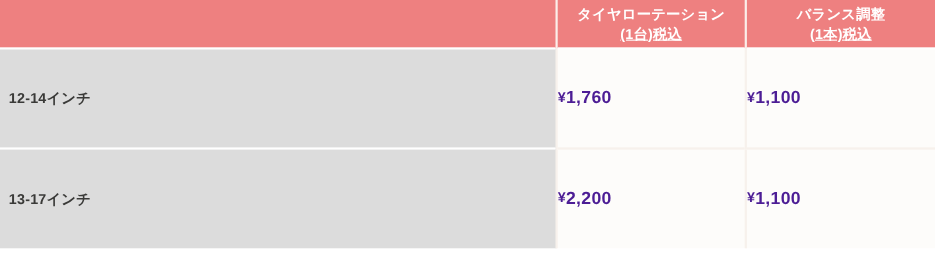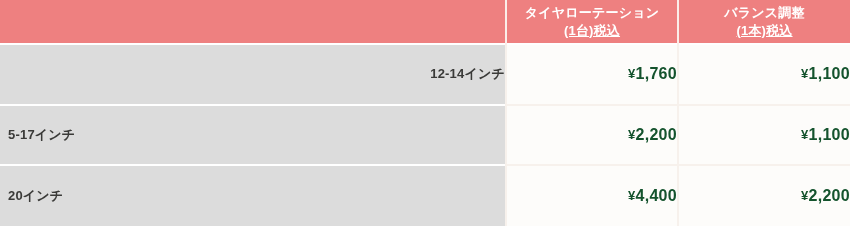--- a/index.html
+++ b/index.html
@@ -68,38 +68,37 @@
     text-align: left;
     vertical-align: middle;
     padding: 0 0 0 8px;
     border: 0;
     border-top: 2px solid #ffffff;
     white-space: nowrap;
   }
 
   td.cell-price {
     background: #fdfcfa;
-    color: #14532d;
+    color: #4c1d95;
     font-size: 16px;
     font-weight: bold;
     letter-spacing: 0.3px;
-    text-align: right;
+    text-align: left;
     vertical-align: middle;
     padding: 0;
     border: 0;
     border-top: 2px solid #f7f1ec;
     border-left: 2px solid #f7f1ec;
     white-space: nowrap;
   }
   tbody tr:first-child td.cell-price {
     border-top: 2px solid #ffffff;
   }
   tbody tr:first-child td.cell-label {
     border-top: 2px solid #ffffff;
-    text-align: right;
   }
   td.cell-price .yen {
     font-size: 13px;
     font-weight: bold;
     margin-right: 0px;
     position: relative;
     top: -1px;
   }
 </style>
 </head>
@@ -134,35 +133,26 @@
       <td class="cell-label">12-14インチ</td>
       <td class="cell-price">
         <span class="yen">¥</span><span>1,760</span>
       </td>
       <td class="cell-price">
         <span class="yen">¥</span><span>1,100</span>
       </td>
     </tr>
 
     <tr>
-      <td class="cell-label">5-17インチ</td>
+      <td class="cell-label">13-17インチ</td>
       <td class="cell-price">
         <span class="yen">¥</span><span>2,200</span>
       </td>
       <td class="cell-price">
         <span class="yen">¥</span><span>1,100</span>
       </td>
     </tr>
 
 
-    <tr>
-      <td class="cell-label">20インチ</td>
-      <td class="cell-price">
-        <span class="yen">¥</span><span>4,400</span>
-      </td>
-      <td class="cell-price">
-        <span class="yen">¥</span><span>2,200</span>
-      </td>
-    </tr>
 
 
   </tbody>
 </table>
 
 </body></html>

